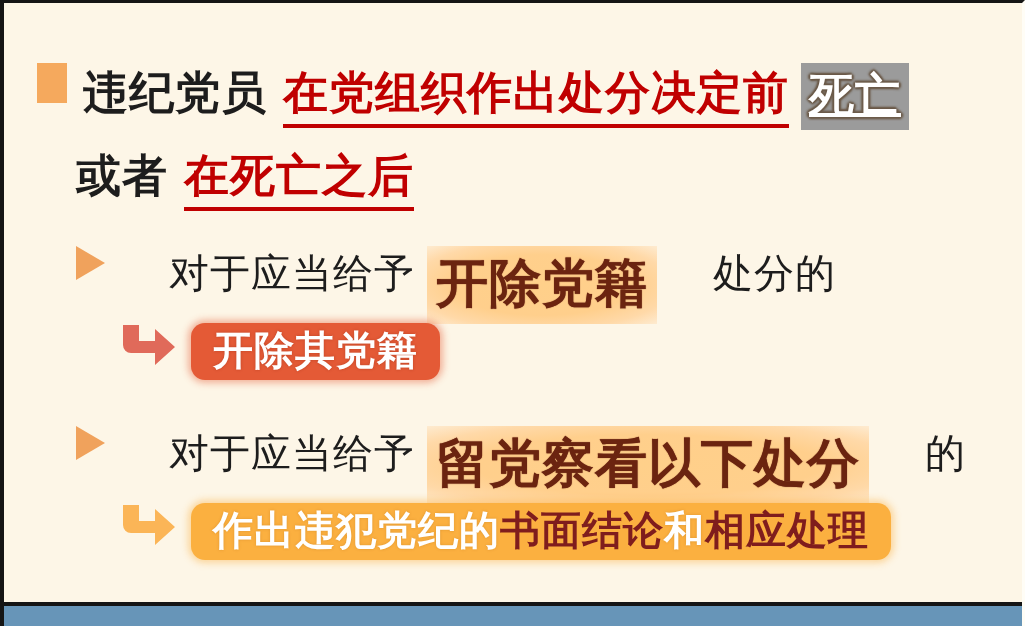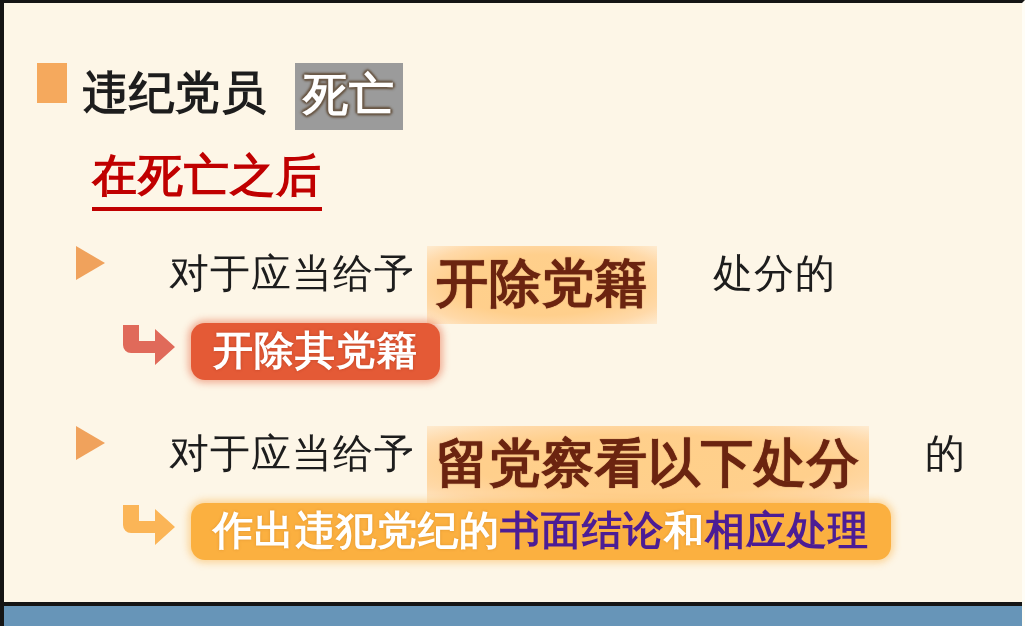--- a/index.html
+++ b/index.html
@@ -72,20 +72,21 @@
     font-size: 45px;
     font-weight: bold;
     color: #ffffff;
     background: #9b9b9b;
     padding: 2px 8px 5px 8px;
     letter-spacing: 1px;
     text-shadow:
       2px 0 2px #6b5a49, -2px 0 2px #6b5a49,
       0 2px 2px #6b5a49, 0 -2px 2px #6b5a49,
       1px 1px 3px #6b5a49, -1px -1px 3px #6b5a49;
+    text-decoration: underline;
   }
   .gap-s { display: inline-block; width: 12px; }
   .gap-m { display: inline-block; width: 16px; }
 
   
   #line2 { left: 72px; top: 143px; height: 62px; }
 
   
   #line3 { left: 72px; top: 243px; height: 56px; }
   #line5 { left: 72px; top: 423px; height: 56px; }
@@ -140,38 +141,40 @@
     background: #e45a36;
     color: #ffffff;
     box-shadow: 0 0 7px 3px rgba(228,90,54,0.45);
     text-shadow: 0 0 3px rgba(120,30,10,0.35);
   }
   .pill-orange {
     background: #fbb040;
     box-shadow: 0 0 7px 3px rgba(251,176,64,0.45);
   }
   .pw { color: #ffffff; text-shadow: 0 0 3px rgba(160,90,10,0.30); margin-top: 30px; }
-  .pb { color: #4c1d95; }
+  .pb { color: #7f1d1d; }
 </style>
 </head>
 <body>
 
 <div id="slide">
 
   <div id="content">
 
     <div class="row" id="line1">
       <span class="sq-bullet"></span>
       <span class="t-dark">违纪党员</span>
       <span class="gap-m"></span>
+      <span class="t-red">在党组织作出处分决定前</span>
       <span class="gap-s"></span>
       <span class="t-grayfill">死亡</span>
     </div>
 
     <div class="row" id="line2">
+      <span class="t-dark">或者</span>
       <span class="gap-m"></span>
       <span class="t-red">在死亡之后</span>
       <span class="gap-s"></span>
     </div>
 
     <div class="row" id="line3">
       <span class="tri-bullet"></span>
       <span class="t-plain">对于应当给予</span>
       <span class="gap-s"></span>
       <span class="t-glow">开除党籍</span>

